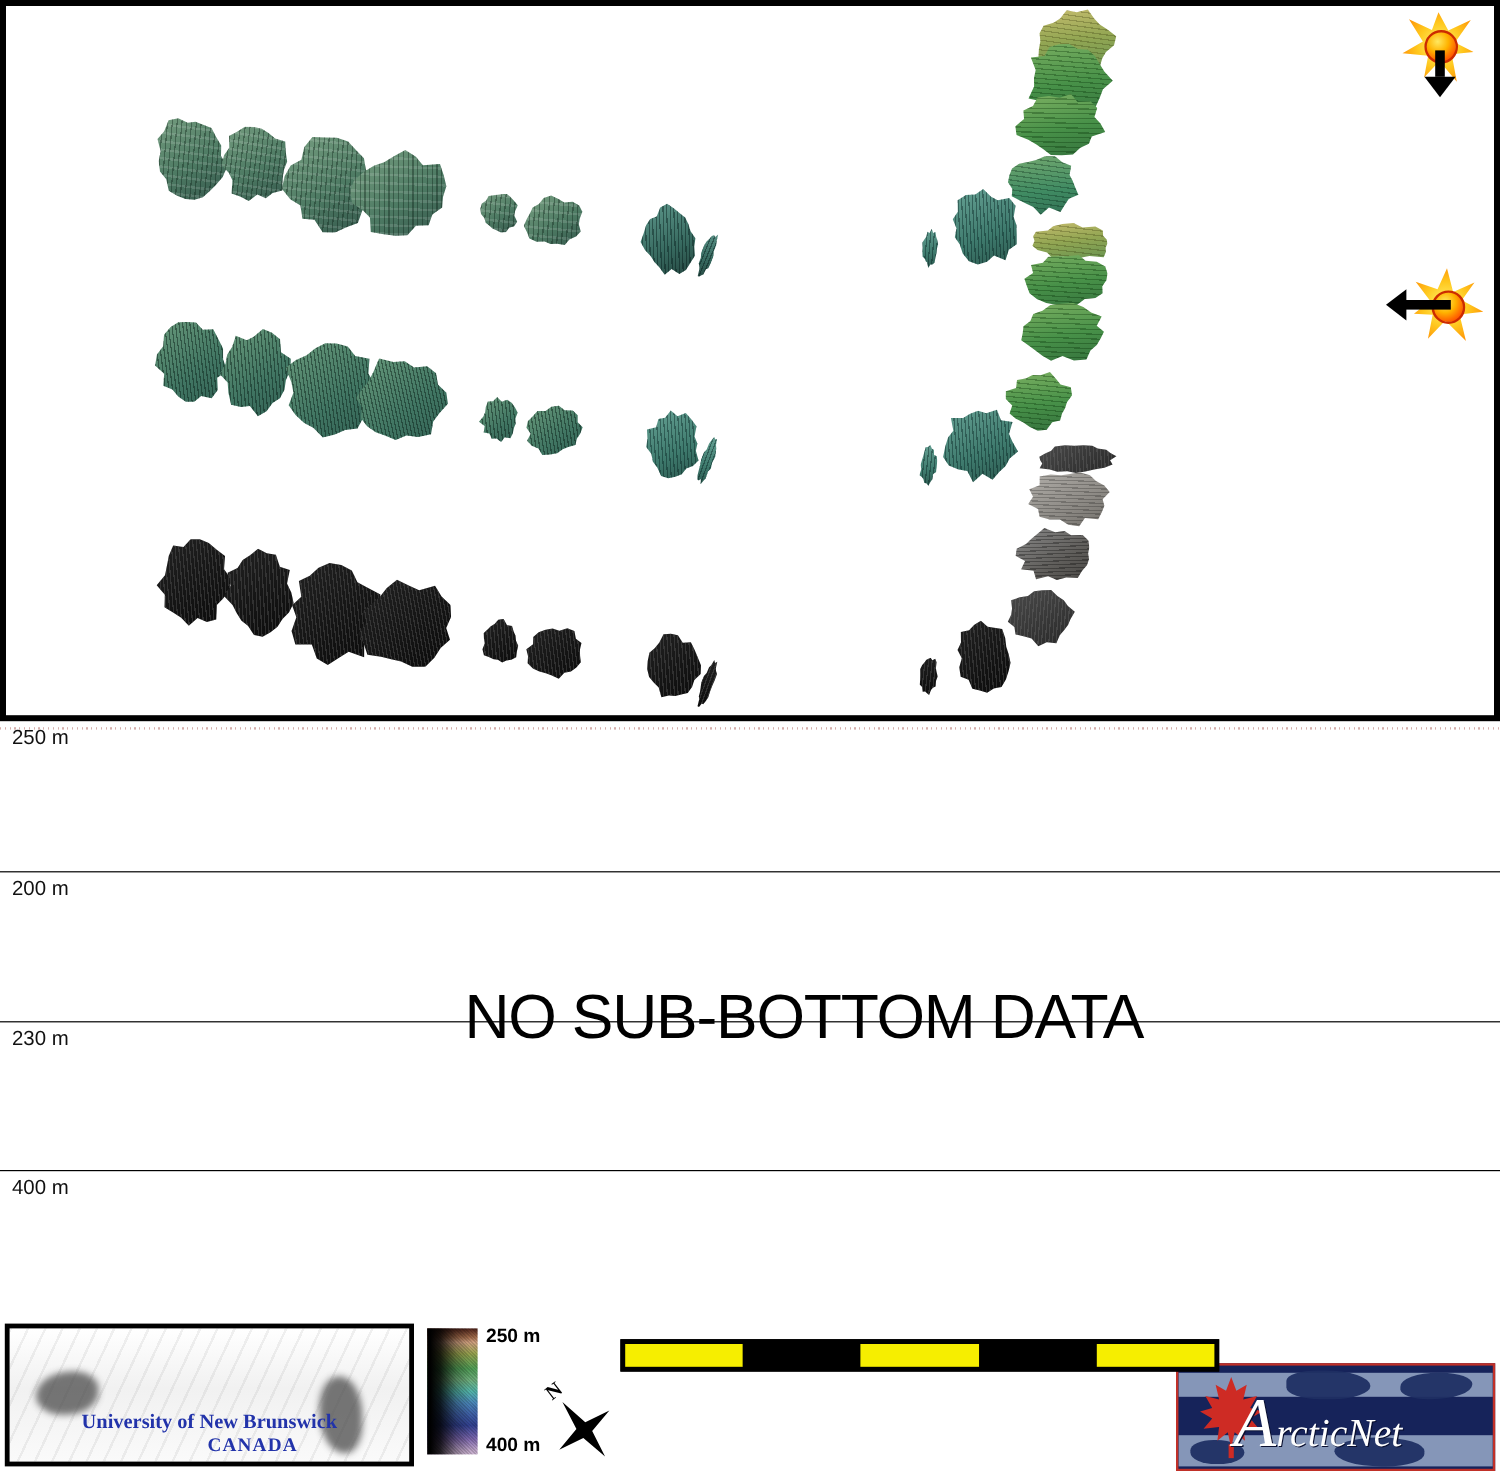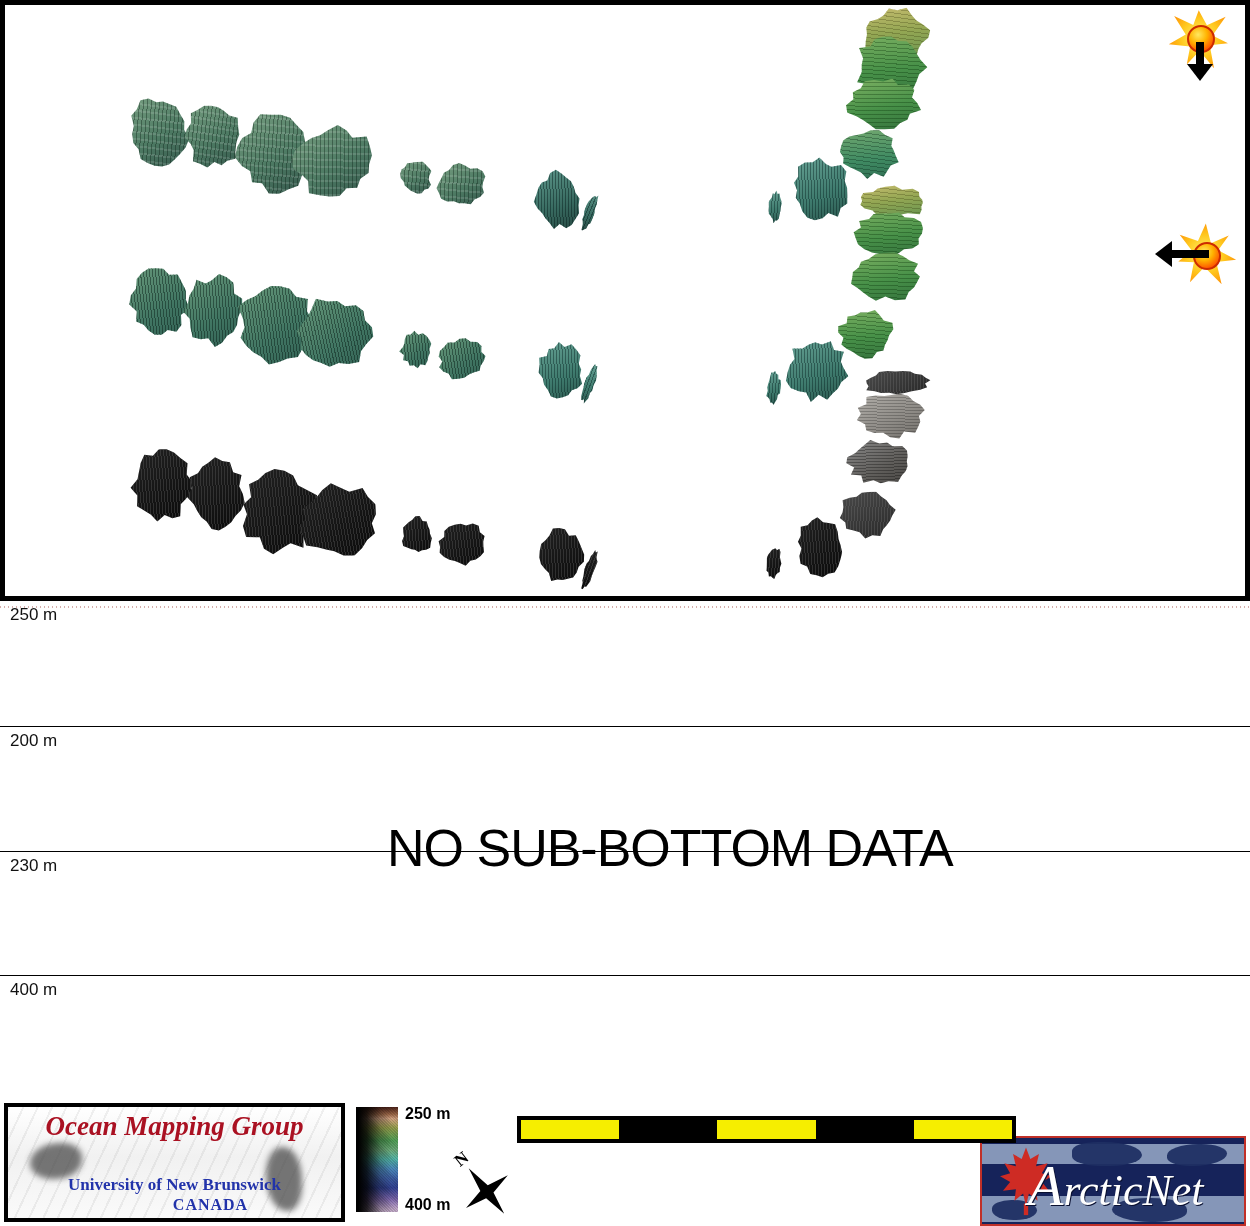--- a/index.html
+++ b/index.html
@@ -98,21 +98,21 @@
   .arcticnet{position:absolute;left:980px;top:1136px;width:262px;height:86px;border:2px solid #c03028;
       background:#16235a;overflow:hidden;}
   .an-stripe{position:absolute;left:0;width:100%;background:#8596b8;}
   .an-stripe.top{top:6px;height:20px;}
   .an-stripe.bot{top:58px;height:26px;}
   .an-land{position:absolute;background:#1f2f63;opacity:.95;}
   .an-text{position:absolute;left:46px;top:14px;white-space:nowrap;z-index:4;
       font-family:"Liberation Serif",serif;font-style:italic;color:#fff;
       text-shadow:1px 1px 0 #0a1030;}
   .an-initial{font-size:58px;}
-  .an-rest{font-size:44px;}
+  .an-rest{font-size:33px;}
   .an-leaf{position:absolute;left:8px;top:6px;z-index:3;}
 </style>
 </head>
 <body>
 
 <div class="page">
 
   <div class="map-panel">
     <div id="swaths">
         <div class="patch g1" style="left: 122px; top: 87px; width: 64px; height: 80px; transform: rotate(-5deg); clip-path: polygon(89.5% 50%, 95.9% 62.1%, 89.3% 72.2%, 80.1% 79.5%, 71% 85.6%, 61.3% 91.5%, 50% 93.2%, 38.6% 91.7%, 28% 87.4%, 17.8% 81.6%, 15.8% 69.3%, 8.5% 60.9%, 7.9% 50%, 11.7% 39.9%, 9% 26.8%, 18.6% 19.3%, 25.5% 8.4%, 38.3% 7.2%, 50% 12.7%, 60.2% 12.5%, 69.9% 16.3%, 80.3% 20.3%, 85.3% 30%, 90.9% 39.3%);"></div>
@@ -187,21 +187,20 @@
 
     <div class="depth-line" style="top:975px"></div>
     <div class="depth-label" style="top:980px">400 m</div>
 
     <div class="nodata">NO SUB-BOTTOM DATA</div>
   </div>
 
   <div class="omg-box">
     <div class="omg-blob omg-blob1"></div>
     <div class="omg-blob omg-blob2"></div>
-    <div class="omg-title">Ocean Mapping Group</div>
     <div class="omg-inst">University of New Brunswick</div>
     <div class="omg-country">CANADA</div>
   </div>
 
   <div class="colorbar"></div>
   <div class="legend-label" style="top:1105px">250 m</div>
   <div class="legend-label" style="top:1196px">400 m</div>
 
   <svg class="compass" viewBox="0 0 100 100">
     <g transform="rotate(-38 50 58)">

